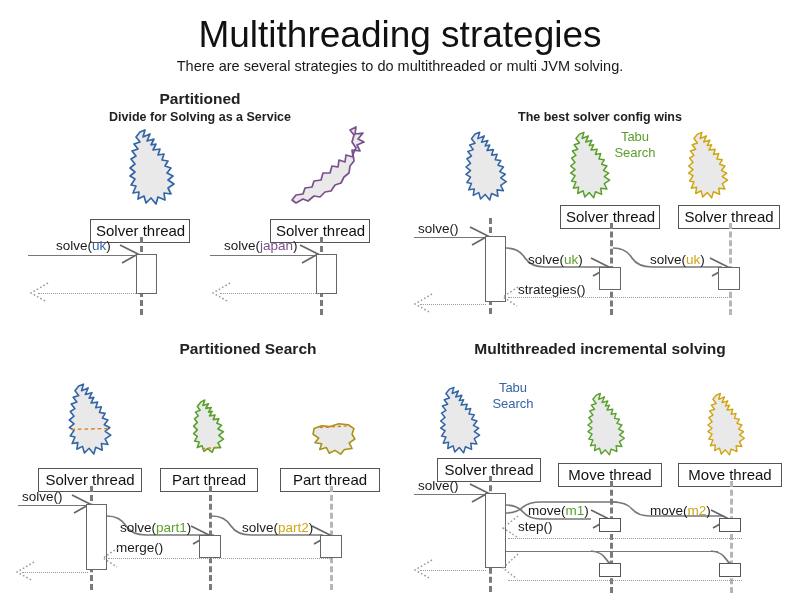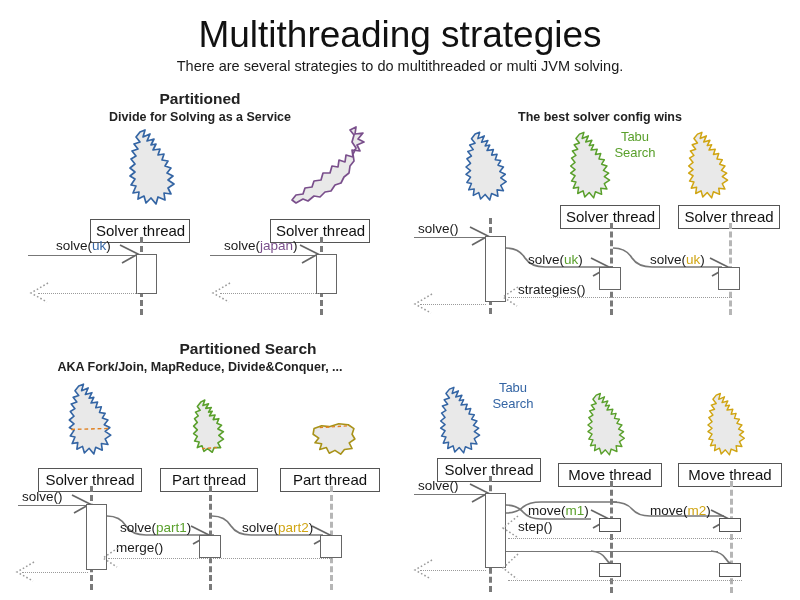--- a/index.html
+++ b/index.html
@@ -206,21 +206,20 @@
       </svg>
   </div>
   <div class="dotline" style="left:420px;top:304px;width:66px;"></div>
   <div class="arrowhead" style="left:412px;top:292px;">
     <svg width="22" height="24">
         <path d="M20,2 L3,12 L19,21" fill="none" stroke="#9a9a9a" stroke-width="1.5" stroke-dasharray="1.6 2.2"></path>
       </svg>
   </div>
 
   <div class="q-title" style="left:0px;top:340px;margin-left:48px;">Partitioned Search</div>
-  <div class="q-sub" style="left:0px;top:360px;">AKA Fork/Join, MapReduce, Divide&amp;Conquer, ...</div>
 
   <div class="map" style="left:58px;top:380px;">
     <svg width="66" height="80" viewBox="0 0 70 80">
       <path d="M22,4 L27,2 L25,9 L32,6 L29,13 L36,11 L33,17 L38,16 L35,22 L42,21 L40,27
                L46,26 L44,32 L50,33 L47,38 L53,40 L49,45 L55,48 L50,52 L56,56 L50,60
                L53,66 L46,65 L47,72 L40,69 L38,76 L33,70 L28,75 L26,68 L20,71 L21,64
                L15,65 L18,58 L13,57 L17,51 L12,48 L17,44 L12,40 L17,36 L13,31 L18,28
                L14,23 L20,21 L16,16 L22,14 L18,9 Z" fill="#e9e9e9" stroke="#3465a4" stroke-width="1.7" stroke-linejoin="round"></path>
       <path d="M14,50 L53,49" fill="none" stroke="#e08020" stroke-width="1.5" stroke-dasharray="4 3"></path>
     </svg>
@@ -288,20 +287,21 @@
         <path d="M18,2 L3,12 L17,21" fill="none" stroke="#9a9a9a" stroke-width="1.5" stroke-dasharray="1.6 2.2"></path>
       </svg>
   </div>
   <div class="dotline" style="left:22px;top:572px;width:66px;"></div>
   <div class="arrowhead" style="left:14px;top:560px;">
     <svg width="22" height="24">
         <path d="M20,2 L3,12 L19,21" fill="none" stroke="#9a9a9a" stroke-width="1.5" stroke-dasharray="1.6 2.2"></path>
       </svg>
   </div>
 
+  <div class="q-title" style="left:400px;top:340px;">Multithreaded incremental solving</div>
 
   <div class="map" style="left:430px;top:382px;">
     <svg width="62" height="78" viewBox="0 0 70 80">
       <path d="M22,4 L27,2 L25,9 L32,6 L29,13 L36,11 L33,17 L38,16 L35,22 L42,21 L40,27
                L46,26 L44,32 L50,33 L47,38 L53,40 L49,45 L55,48 L50,52 L56,56 L50,60
                L53,66 L46,65 L47,72 L40,69 L38,76 L33,70 L28,75 L26,68 L20,71 L21,64
                L15,65 L18,58 L13,57 L17,51 L12,48 L17,44 L12,40 L17,36 L13,31 L18,28
                L14,23 L20,21 L16,16 L22,14 L18,9 Z" fill="#e9e9e9" stroke="#3465a4" stroke-width="1.7" stroke-linejoin="round"></path>
     </svg>
   </div>

